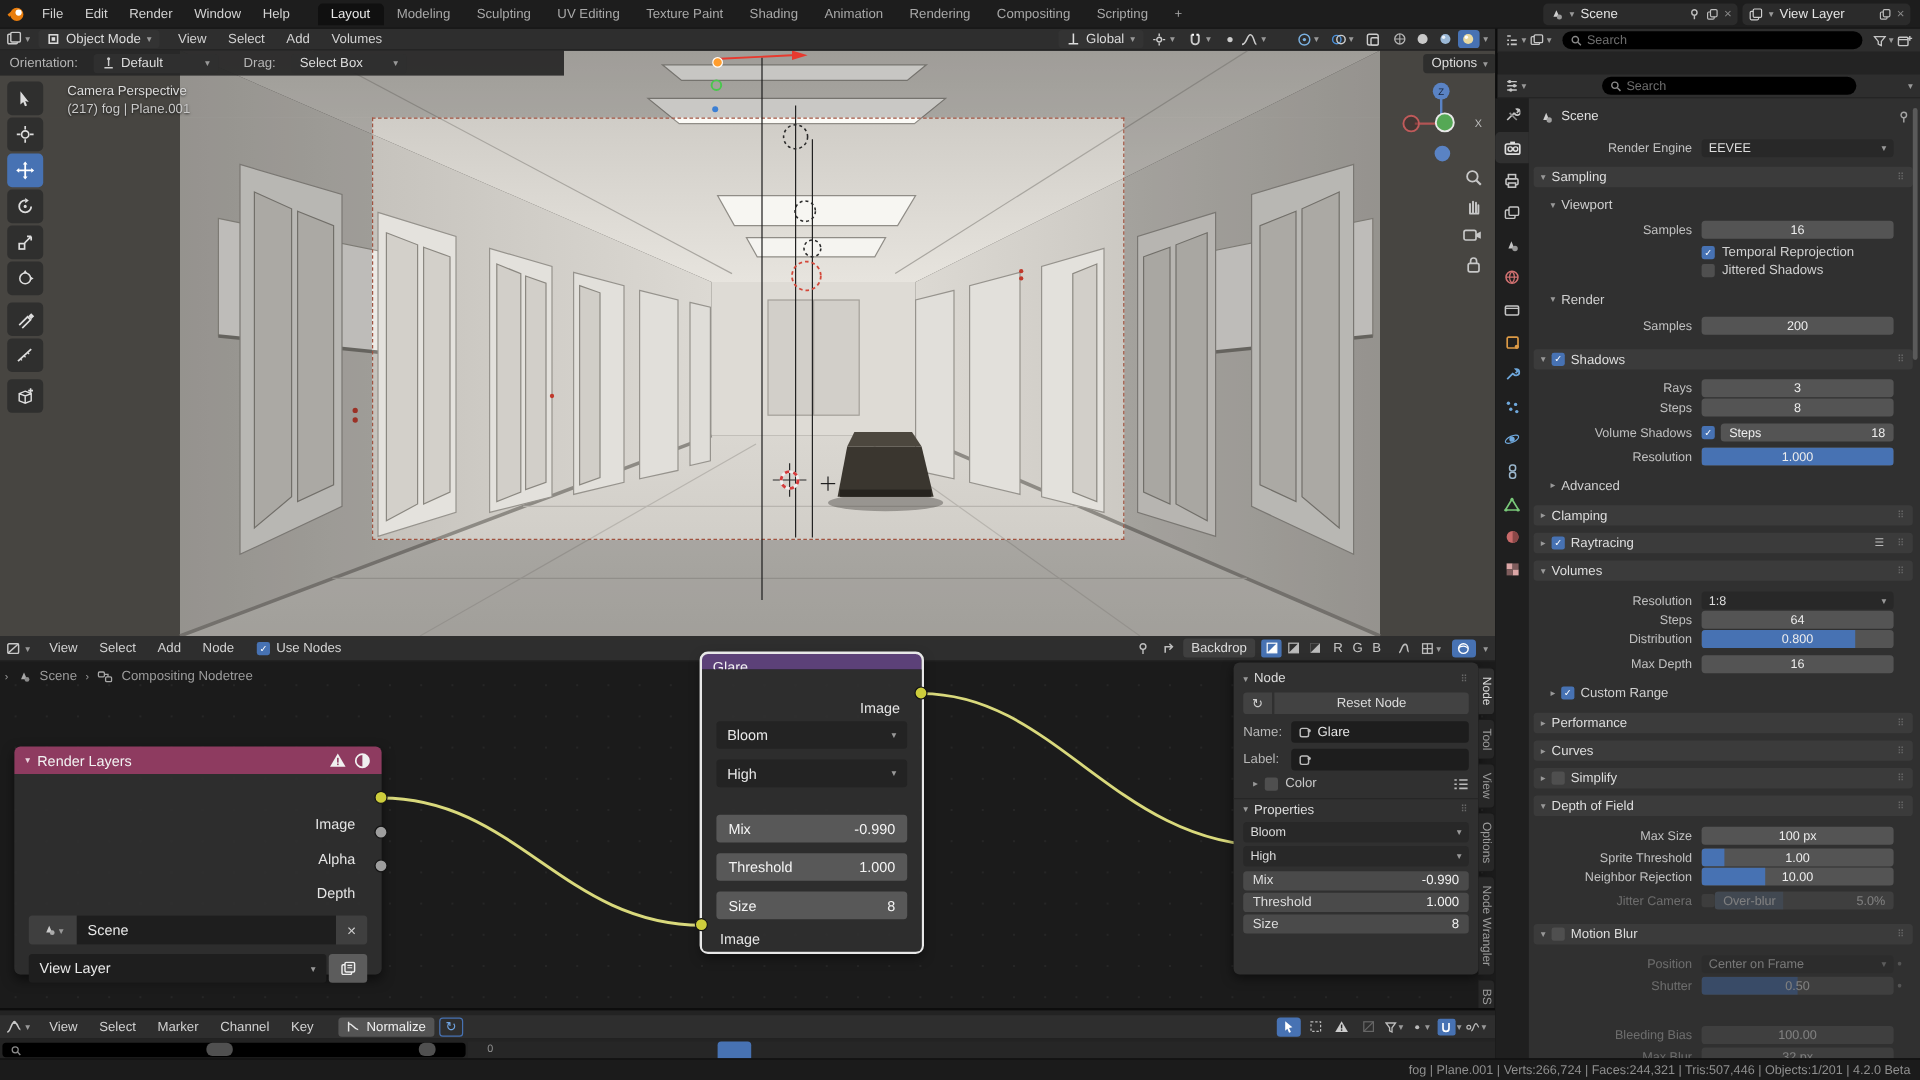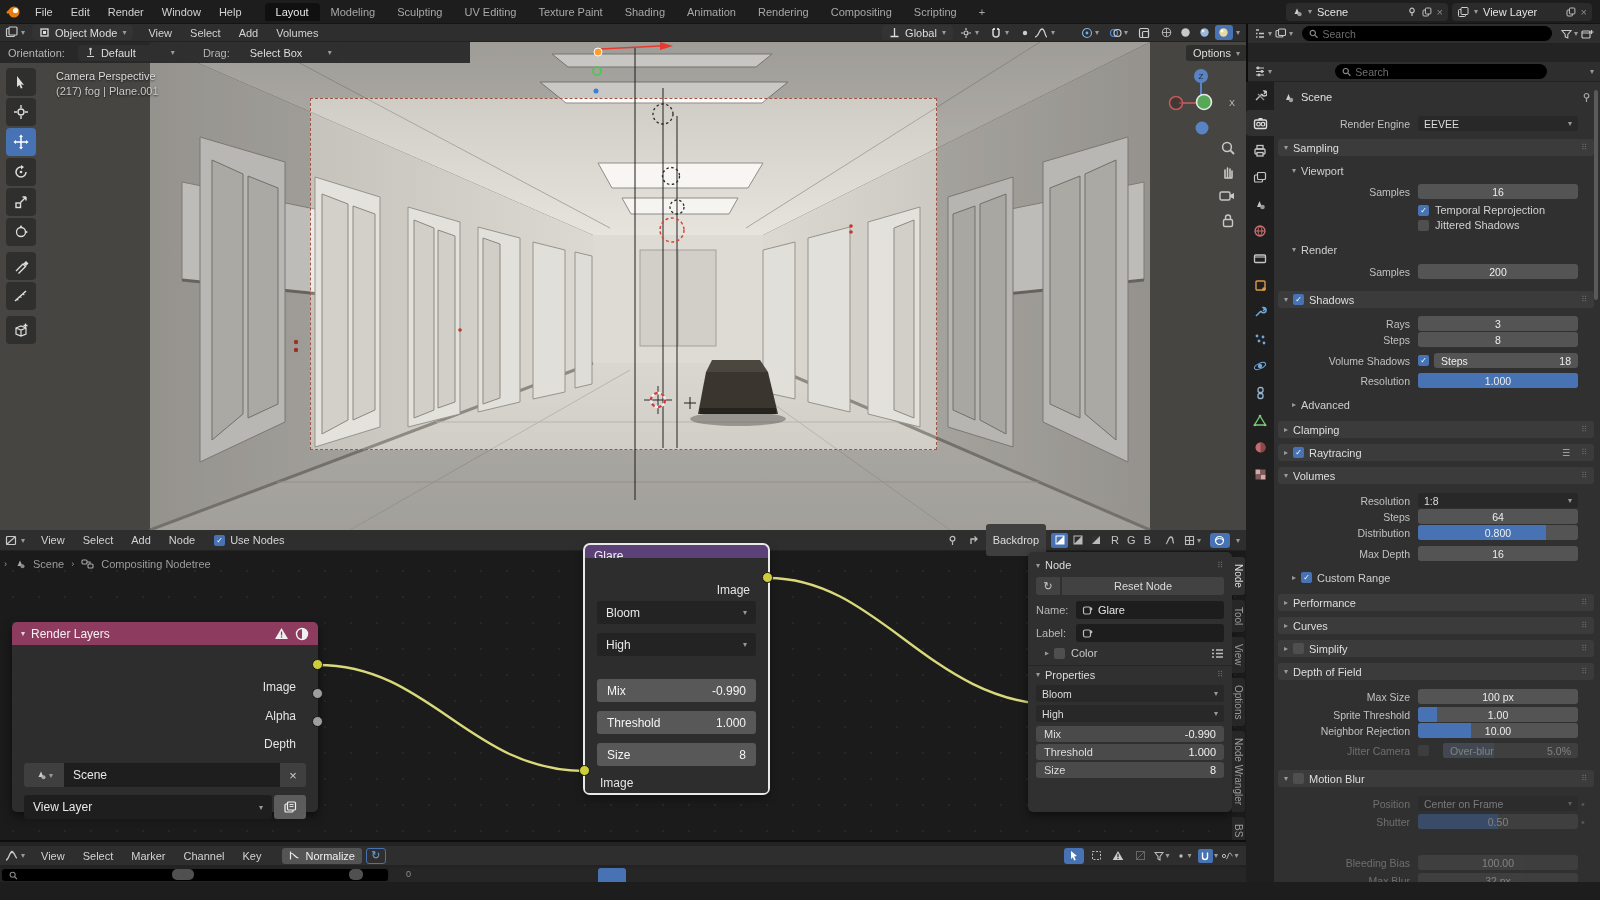--- a/index.html
+++ b/index.html
@@ -474,21 +474,21 @@
         <svg width="11" height="11" viewBox="0 0 11 11">
           <circle cx="5.5" cy="3.8" r="2.4" fill="none" stroke="#bdbdbd" stroke-width="1.2"></circle>
           <path d="M5.5 6.2 L5.5 10" stroke="#bdbdbd" stroke-width="1.2"></path>
         </svg>
       </div>
     <div class="icobtn" style="width:20px">
         <svg width="12" height="12" viewBox="0 0 12 12">
           <path d="M3 10 V5 H9 M6.5 2.5 L9 5 L6.5 7.5" fill="none" stroke="#bdbdbd" stroke-width="1.3"></path>
         </svg>
       </div>
-    <div class="dd" style="background:#3f3f3f;height:32px">
+    <div class="dd" style="background:#3f3f3f;height:16px">
         <span>Backdrop</span>
       </div>
     <div class="flex" style="gap:1px;margin:0 3px">
       <div class="icobtn bluepill" style="width:17px;height:15px;border-radius:2px">
           <svg width="10" height="10" viewBox="0 0 10 10">
             <polygon points="1,9 9,1 9,9" fill="#fff"></polygon>
             <rect x="1" y="1" width="8" height="8" fill="none" stroke="#fff"></rect>
           </svg>
         </div>
       <div class="icobtn" style="width:17px;height:15px">
@@ -1186,21 +1186,21 @@
             <div class="w">
               <div class="fill" style="width: 33%;"></div>
               <div class="t">
                 <span>10.00</span>
               </div>
             </div>
           </div>
         </div>
         <div class="prow grayed" style="margin-top: 5px;">
           <span class="plabel">Jitter Camera</span>
-          <div class="flex pwidget" style="gap: 14px;">
+          <div class="flex pwidget" style="gap: 0;">
             <span class="chk"></span>
             <div class="w" style="flex: 1 1 0%;">
               <div class="fill" style="width: 38%; background: rgb(90, 106, 128);"></div>
               <div class="t" style="justify-content: space-between; padding: 0px 7px;">
                 <span>Over-blur</span>
                 <span>5.0%</span>
               </div>
             </div>
           </div>
         </div>
@@ -1249,14 +1249,18 @@
               <div class="t">
                 <span>32 px</span>
               </div>
             </div>
           </div>
         </div>
       </div>
   </div>
   <div class="abs" style="left:1594px;top:90px;width:4px;height:210px;background:#5a5a5a;border-radius:2px"></div>
 
+  <div class="abs flex" style="left:0;top:882px;width:1600px;height:18px;background:#1b1b1b;border-top:1px solid #0f0f0f">
+    <div style="flex:1"></div>
+    <span style="color:#8f8f8f;font-size:10.5px;padding-right:8px">fog | Plane.001 | Verts:266,724 | Faces:244,321 | Tris:507,446 | Objects:1/201 | 4.2.0 Beta</span>
+  </div>
 
 </div>
 
 </body></html>

